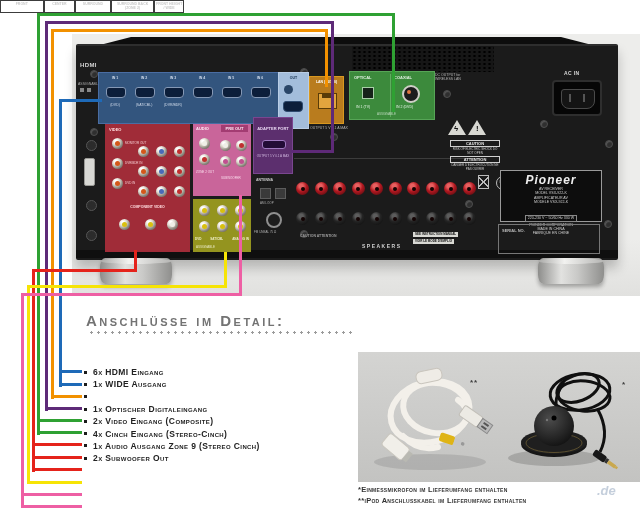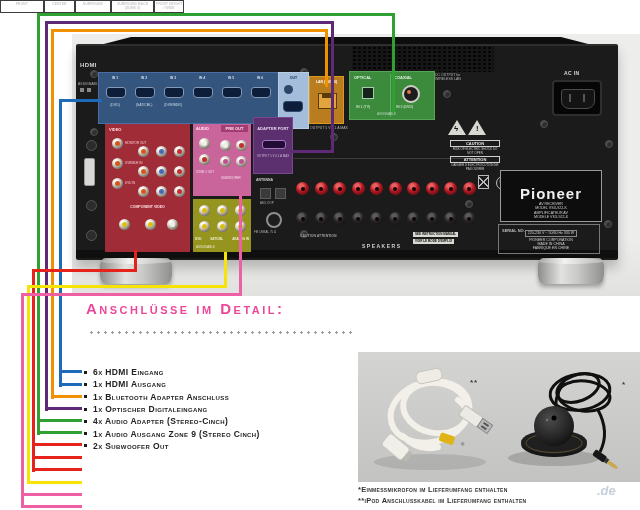--- a/index.html
+++ b/index.html
@@ -65,21 +65,21 @@
   .minibox{position:absolute;background:#d9d9d4;color:#111;font-size:3px;line-height:5px;
     padding:0 2px;font-weight:bold;z-index:3;white-space:nowrap;}
 
   .tri{position:absolute;width:0;height:0;border-left:9px solid transparent;border-right:9px solid transparent;
     border-bottom:15px solid #d8d8d2;z-index:3;}
   .tri span{position:absolute;left:-3px;top:4px;font-size:8px;color:#111;font-weight:bold;}
   .wbox{position:absolute;border:1px solid #cfcfcf;color:#e6e6e6;font-weight:bold;text-align:center;z-index:3;}
 
   .brandlabel{left:500px;top:170px;width:100px;height:50px;border:1px solid #9a9a9a;background:#0d0d0d;
     text-align:center;z-index:3;color:#cfcfcf;}
-  .brandlogo{font-size:15px;font-weight:bold;letter-spacing:1px;color:#efefef;margin-top:14px;}
+  .brandlogo{font-size:12px;font-weight:bold;font-style:italic;letter-spacing:1px;color:#efefef;margin-top:2px;}
   .brandline{font-size:3.6px;line-height:4.4px;}
   .powerline{font-size:3.6px;line-height:5px;border:1px solid #888;display:inline-block;padding:0 2px;margin:1px 0;}
   .serialbox{left:498px;top:224px;width:100px;height:28px;border:1px solid #777;z-index:3;}
 
   
   .wire{position:absolute;z-index:6;}
   .wgreen{background:#2fa133;} .wpurple{background:#5e2a78;} .worange{background:#f29100;}
   .wblue{background:#1e6ab8;} .wred{background:#e5231b;} .wyellow{background:#f6e405;} .wpink{background:#ee5fa4;}
   .g1{left:37px;top:13px;width:358px;height:3px;} .g2{left:37px;top:13px;width:3px;height:422px;}
   .g3{left:392px;top:13px;width:3px;height:99px;} .g4{left:37px;top:419px;width:45px;height:3px;}
@@ -94,22 +94,22 @@
   .r1{left:134px;top:250px;width:3px;height:22px;} .r2{left:32px;top:269px;width:105px;height:3px;}
   .r3{left:32px;top:269px;width:3px;height:203px;} .r4{left:32px;top:443px;width:50px;height:3px;}
   .r5{left:32px;top:456px;width:50px;height:3px;} .r6{left:32px;top:468px;width:50px;height:3px;}
   .y1{left:224px;top:252px;width:3px;height:36px;} .y2{left:27px;top:285px;width:200px;height:3px;}
   .y3{left:27px;top:285px;width:3px;height:199px;} .y4{left:27px;top:481px;width:55px;height:3px;}
   .k1{left:239px;top:195px;width:3px;height:101px;} .k2{left:21px;top:293px;width:221px;height:3px;}
   .k3{left:21px;top:293px;width:3px;height:215px;} .k4{left:21px;top:493px;width:61px;height:3px;}
   .k5{left:21px;top:505px;width:61px;height:3px;}
 
   
-  .leg-title{left:86px;top:300px;font-size:15px;font-weight:bold;font-variant:small-caps;
-    letter-spacing:2.5px;color:#ec4899;z-index:4;}
+  .leg-title{left:86px;top:312px;font-size:15px;font-weight:bold;font-variant:small-caps;
+    letter-spacing:2.5px;color:#737373;z-index:4;}
   .leg-dots{left:88px;top:331px;width:268px;height:3px;z-index:4;
     background-image:radial-gradient(circle,#9a9a9a 1px,transparent 1.3px);background-size:7px 3px;}
   .leg-sub{left:88px;top:341px;width:266px;font-size:10.5px;font-weight:bold;font-variant:small-caps;
     letter-spacing:2px;color:#333;border-bottom:1.5px solid #4a4a4a;padding-bottom:4px;z-index:4;}
   .leg-list{left:84px;top:366px;width:300px;z-index:4;}
   .leg-row{display:flex;align-items:center;height:12.3px;}
   .leg-bullet{width:3px;height:3px;background:#1c1c1c;margin-right:6px;flex:0 0 auto;}
   .leg-label{font-size:8.5px;font-weight:bold;font-variant:small-caps;letter-spacing:.4px;color:#222;white-space:nowrap;}
 
   
@@ -391,33 +391,36 @@
 
   <div class="abs leg-title">Anschlüsse im Detail:</div>
   <div class="abs leg-dots"></div>
   <div class="abs leg-list">
       <div class="leg-row">
         <div class="leg-bullet"></div>
         <span class="leg-label">6x HDMI Eingang</span>
       </div>
       <div class="leg-row">
         <div class="leg-bullet"></div>
-        <span class="leg-label">1x HDMI Ausgang</span>
-      </div>
-      <div class="leg-row">
-        <div class="leg-bullet"></div>
-        <span class="leg-label">1x Bluetooth Adapter Anschluss</span>
+        <span class="leg-label">1x WIDE Ausgang</span>
+      </div>
+      <div class="leg-row">
+        <div class="leg-bullet"></div>
       </div>
       <div class="leg-row">
         <div class="leg-bullet"></div>
         <span class="leg-label">1x Optischer Digitaleingang</span>
       </div>
       <div class="leg-row">
         <div class="leg-bullet"></div>
-        <span class="leg-label">4x Audio Adapter (Stereo-Cinch)</span>
+        <span class="leg-label">2x Video Eingang (Composite)</span>
+      </div>
+      <div class="leg-row">
+        <div class="leg-bullet"></div>
+        <span class="leg-label">4x Cinch Eingang (Stereo-Cinch)</span>
       </div>
       <div class="leg-row">
         <div class="leg-bullet"></div>
         <span class="leg-label">1x Audio Ausgang Zone 9 (Stereo Cinch)</span>
       </div>
       <div class="leg-row">
         <div class="leg-bullet"></div>
         <span class="leg-label">2x Subwoofer Out</span>
       </div>
     </div>

